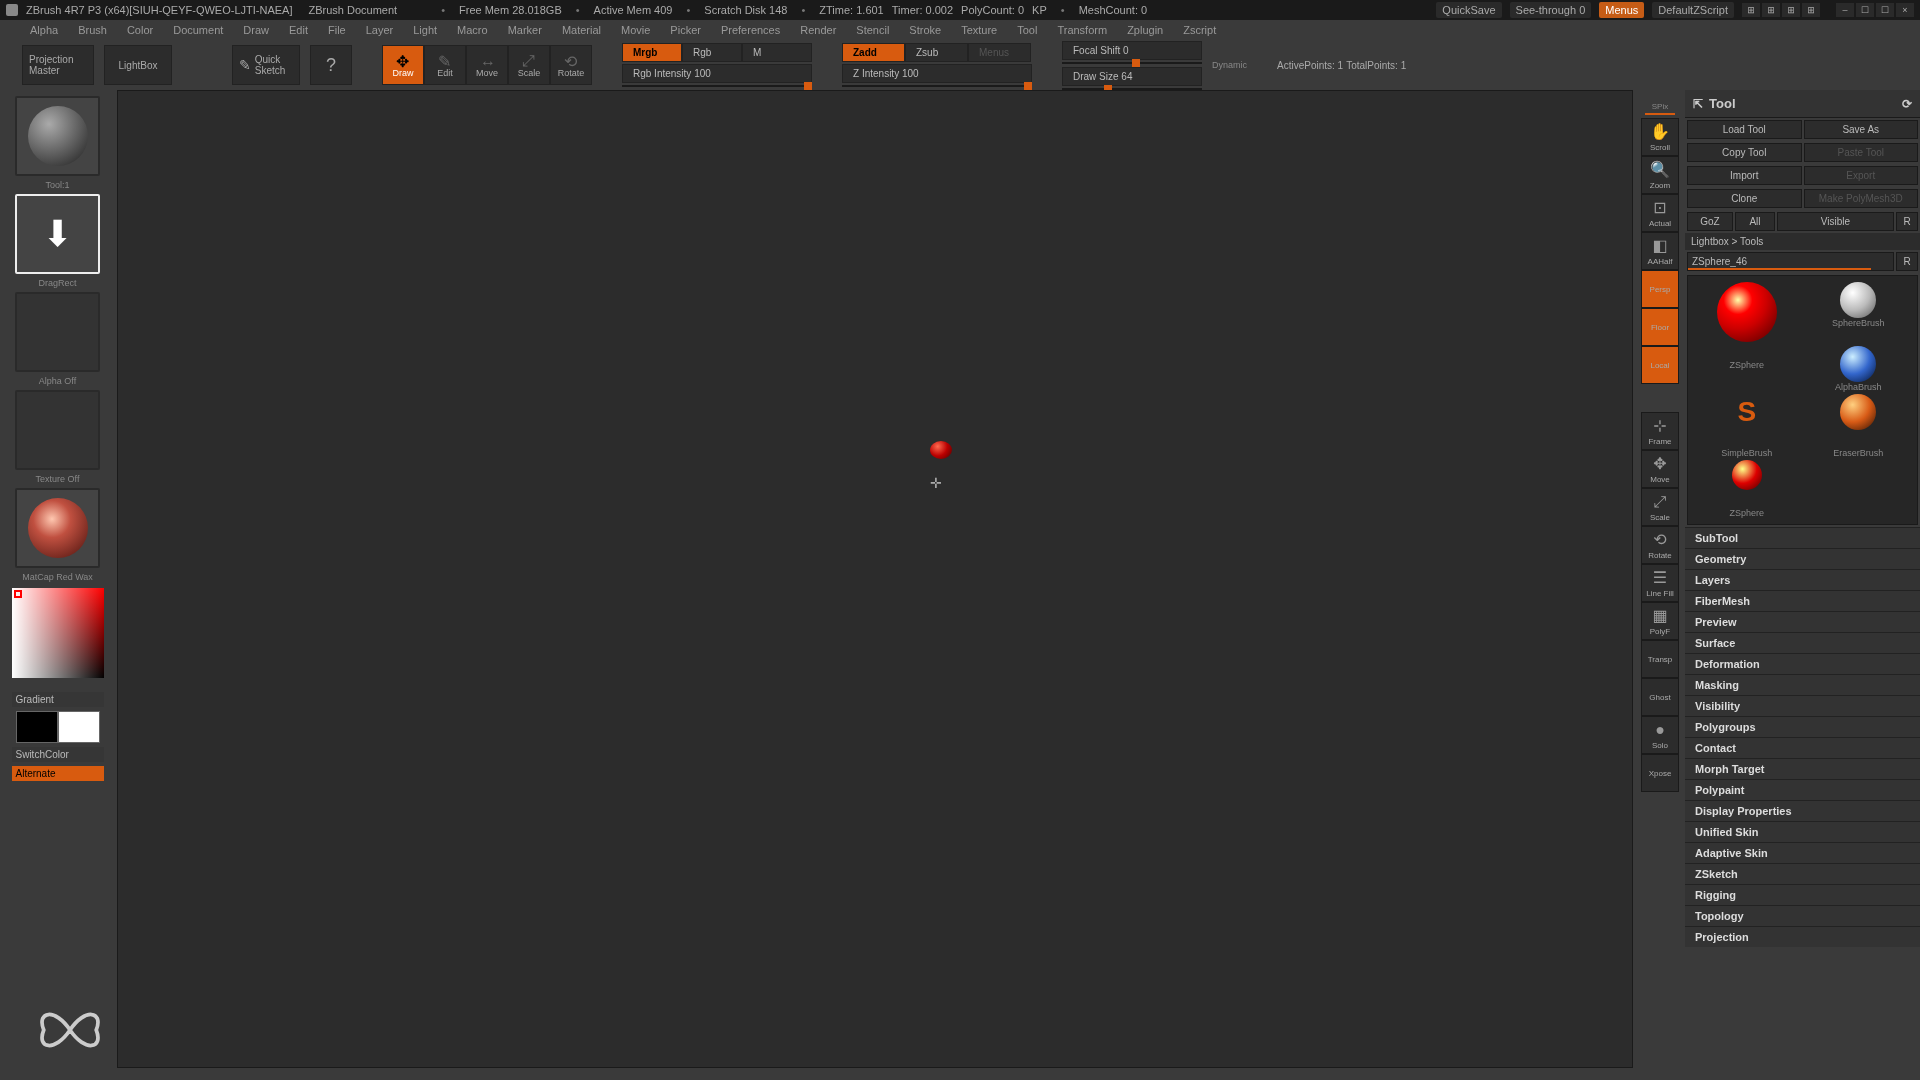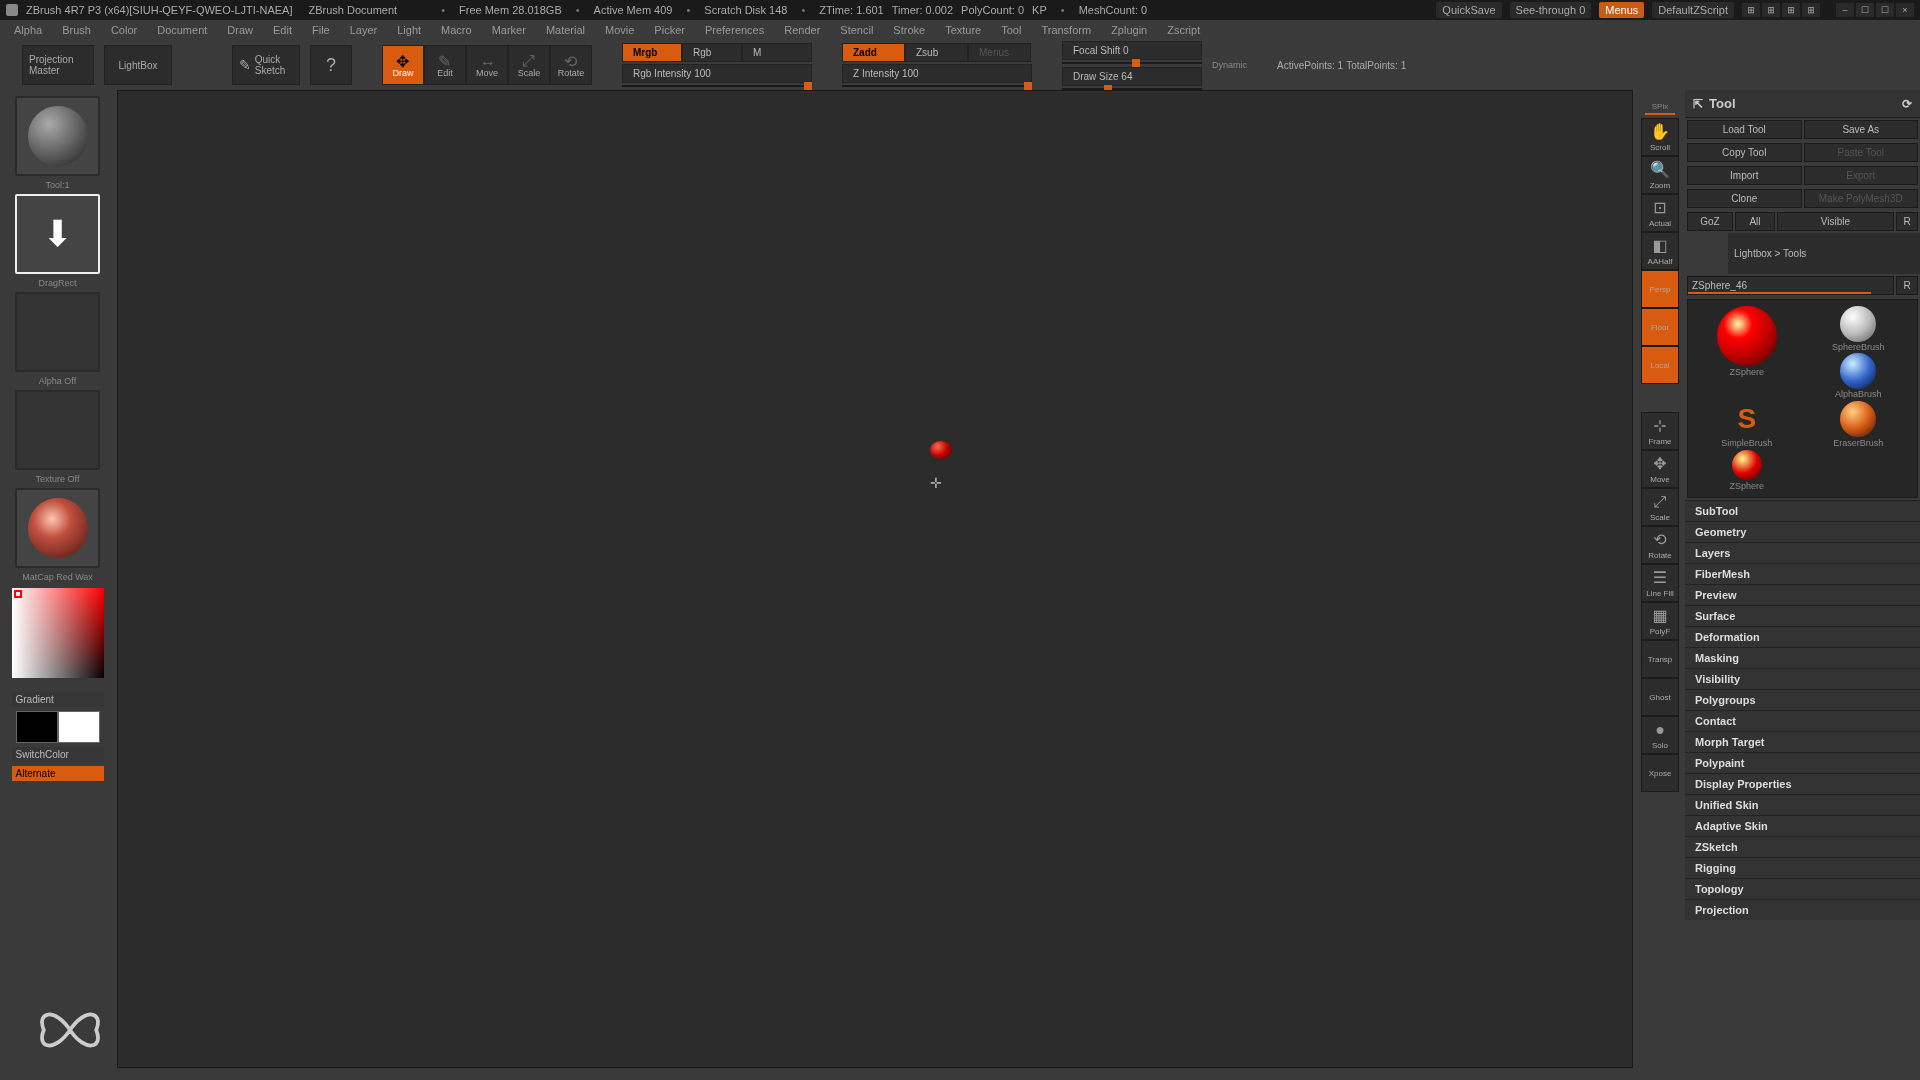--- a/index.html
+++ b/index.html
@@ -9,21 +9,21 @@
   .titlebar .icon { width: 12px; height: 12px; background: #888; border-radius: 2px; }
   .titlebar .title { margin-right: 8px; }
   .titlebar .doc { margin-right: 30px; }
   .titlebar .dot { margin: 0 6px; color: #777; }
   .titlebar .spacer { flex: 1; }
   .titlebar .btn { padding: 2px 6px; background: #2a2a2a; border-radius: 2px; }
   .titlebar .btn.orange { background: #c65c16; color: #fff; }
   .titlebar .right-icons { display: flex; gap: 2px; }
   .titlebar .right-icons .ico { width: 18px; height: 14px; background: #2a2a2a; display: flex; align-items: center; justify-content: center; font-size: 9px; }
   
-  .menubar { height: 20px; background: #3a3a3a; display: flex; align-items: center; padding: 0 4px; gap: 0; }
+  .menubar { height: 20px; background: #3a3a3a; display: flex; align-items: center; padding: 0 20px; gap: 0; }
   .menubar .mitem { padding: 2px 10px; color: #999; font-size: 11px; }
   
   .toolbar { height: 50px; background: #3a3a3a; display: flex; align-items: center; padding: 4px 22px; gap: 10px; }
   .toolbar .box { height: 40px; display: flex; align-items: center; justify-content: center; border: 1px solid #222; background: #2c2c2c; font-size: 10px; color: #aaa; padding: 0 6px; flex-direction: column; }
   .toolbar .box.wide { width: 72px; }
   .toolbar .box.med { width: 68px; }
   .toolbar .box.sq { width: 42px; }
   .toolbar .box.orange { background: #d85b0f; color: #fff; }
   .toolbar .icon-dot { width:14px;height:14px;border-radius:50%;background:#888;margin-bottom:2px;border:2px solid #777; }
   .toolbar .col { display: flex; flex-direction: column; gap: 2px; }
@@ -60,23 +60,23 @@
   .rightstrip .ibtn .ic{font-size:16px;color:#999;}
   .rightstrip .ibtn.orange{background:#d85b0f;}
   .rightstrip .gap { height:14px; }
   
   .rightpanel{width:235px;background:#3a3a3a;display:flex;flex-direction:column;}
   .rightpanel .hdr{height:28px;background:#333;border-bottom:1px solid #1a1a1a;display:flex;align-items:center;padding:0 8px;color:#ccc;font-size:13px;gap:6px;font-weight:bold;}
   .rightpanel .btnrow{display:flex;gap:2px;padding:2px;}
   .rightpanel .pbtn{flex:1;padding:3px 4px;background:#2c2c2c;border:1px solid #1a1a1a;font-size:10px;text-align:center;}
   .rightpanel .pbtn.dim{color:#555;}
   .rightpanel .pbtn.small{flex:0 0 22px;}
-  .rightpanel .section-lbl{padding:15px 6px;font-size:10px;background:#2c2c2c;margin-left:43px;}
+  .rightpanel .section-lbl{padding:3px 6px;font-size:10px;background:#2c2c2c;}
   .toolgrid{background:#262626;padding:6px;display:grid;grid-template-columns:1fr 1fr;gap:2px 6px;border:1px solid #1a1a1a;margin:2px;}
-  .toolgrid .cell{display:flex;flex-direction:column;align-items:center;font-size:9px;color:#888;gap:1px;}
+  .toolgrid .cell{display:flex;flex-direction:column;align-items:center;font-size:9px;color:#888;gap:18px;}
   .toolgrid .ball{width:60px;height:60px;border-radius:50%;}
   .toolgrid .ball.red{background:radial-gradient(circle at 35% 30%,#ffa,#f00 25%,#c00 50%,#500 95%);}
   .toolgrid .ball.grey{background:radial-gradient(circle at 35% 30%,#fff,#bbb,#555);width:36px;height:36px;}
   .toolgrid .ball.blue{background:radial-gradient(circle at 35% 30%,#cef,#36c,#013);width:36px;height:36px;}
   .toolgrid .ball.orange{background:radial-gradient(circle at 35% 30%,#ffd080,#d85b16,#301000);width:36px;height:36px;}
   .toolgrid .s-shape{width:36px;height:36px;color:#d85b0f;font-size:28px;font-weight:bold;display:flex;align-items:center;justify-content:center;}
   .toolgrid .small-red{width:30px;height:30px;border-radius:50%;background:radial-gradient(circle at 35% 30%,#ff8,#d00,#400);}
   .acc{padding:4px 10px;font-size:11px;color:#ddd;background:#333;border-top:1px solid #222;cursor:pointer;font-weight:bold;}
   .tool-chev{font-size:12px;color:#ccc;}
 </style>

